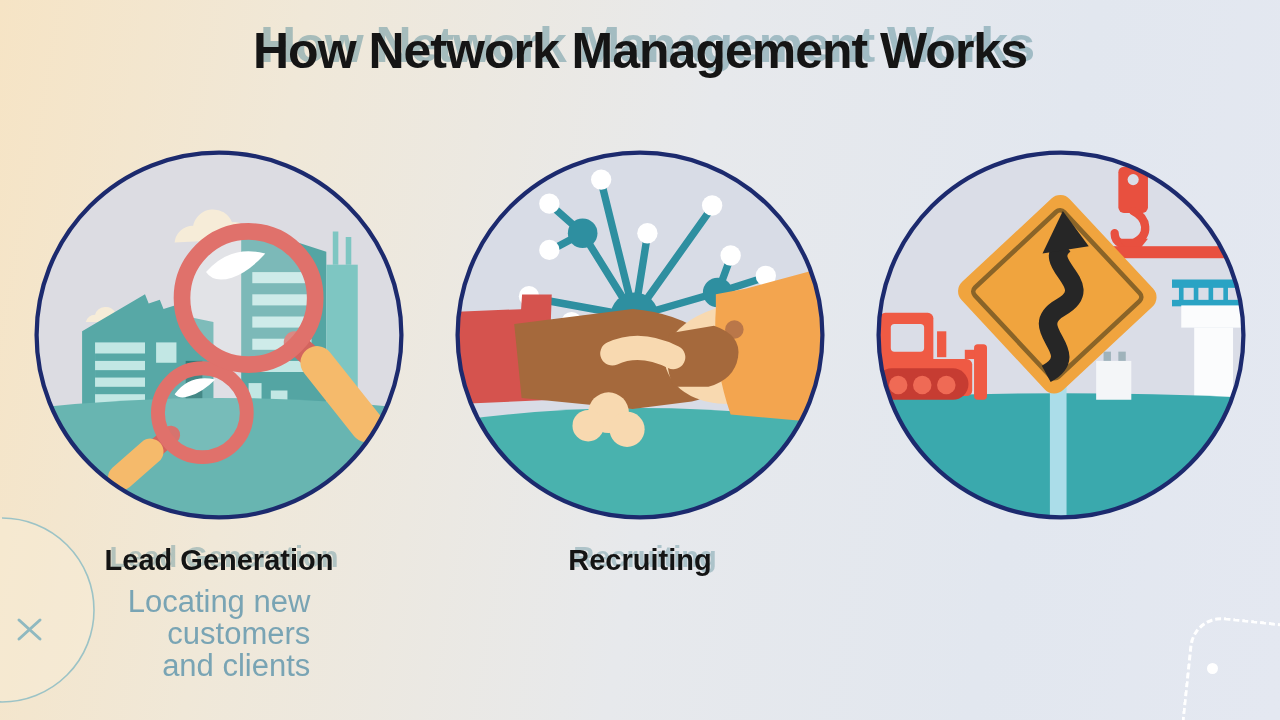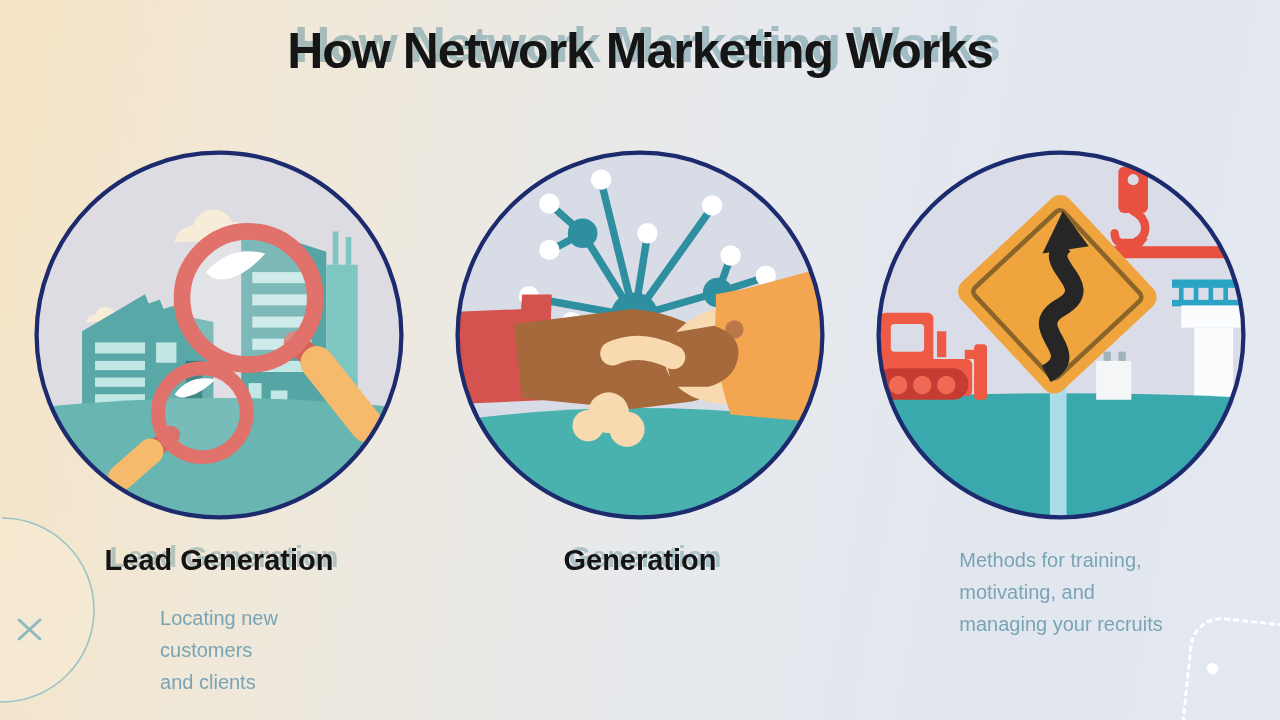--- a/index.html
+++ b/index.html
@@ -18,38 +18,38 @@
     display:flex;justify-content:center;
   }
   .column{width:421px;display:flex;flex-direction:column;align-items:center;}
   .circle-icon{width:370px;height:370px;display:block;}
   .heading{
     margin-top:22px;font-size:29px;font-weight:700;color:#141414;
     text-shadow:5px -3px 0 rgba(93,143,156,0.42);
     text-align:center;line-height:36px;white-space:nowrap;
   }
   .desc{
-    margin-top:24px;font-size:20px;line-height:32px;color:#79a4b4;
-    text-align:left;white-space:pre-line;
+    margin-top:8px;font-size:31px;line-height:32px;color:#79a4b4;
+    text-align:right;white-space:pre-line;
   }
   
   .blob-svg{position:absolute;left:-60px;top:492px;width:220px;height:240px;}
   .dashed-frame{
     position:absolute;right:-46px;bottom:-42px;width:135px;height:135px;
     border:3px dashed #ffffff;border-radius:32px;transform:rotate(6deg);
   }
   .white-dot{
     position:absolute;left:1207px;top:663px;width:11px;height:11px;
     border-radius:50%;background:#ffffff;
   }
 </style>
 </head>
 <body>
 
-<div class="title">How Network Marketing Works</div>
+<div class="title">How Network Management Works</div>
 
 <div class="columns">
 
   <div class="column">
     <svg class="circle-icon" viewBox="0 0 200 200">
       <defs>
           <clipPath id="c1">
             <circle cx="100" cy="100" r="98.6"></circle>
           </clipPath>
         </defs>
@@ -165,21 +165,21 @@
         <path d="M116 99 L140 95 Q155 100 153 112 Q151 124 137 128 L118 128 Q112 113 116 99 Z" fill="#a5693c"></path>
         <path d="M118 112 Q100 103 85 110" stroke="#f8d9b0" stroke-width="13" stroke-linecap="round" fill="none"></path>
         <g fill="#f8d9b0">
           <circle cx="83" cy="142" r="11"></circle>
           <circle cx="72" cy="149" r="8.5"></circle>
           <circle cx="93" cy="151" r="9.5"></circle>
         </g>
       </g>
       <circle cx="100" cy="100" r="98.6" fill="none" stroke="#1c2a6e" stroke-width="2.3"></circle>
     </svg>
-    <div class="heading">Generation</div>
+    <div class="heading">Recruiting</div>
   </div>
 
   <div class="column">
     <svg class="circle-icon" viewBox="0 0 200 200">
       <defs>
           <clipPath id="c3">
             <circle cx="100" cy="100" r="98.6"></circle>
           </clipPath>
         </defs>
       <g clip-path="url(#c3)">
@@ -230,23 +230,20 @@
           <rect x="58" y="38" width="80" height="80" rx="7" fill="#f0a43e"></rect>
           <rect x="65" y="45" width="66" height="66" rx="3" fill="none" stroke="#8a6428" stroke-width="2.5"></rect>
         </g>
         <g>
           <path d="M92 121 C114 109 79 97 100 85 C121 73 88 62 102 51" stroke="#262626" stroke-width="10" fill="none"></path>
           <polygon points="90,56 115,52 101,33" fill="#262626"></polygon>
         </g>
       </g>
       <circle cx="100" cy="100" r="98.6" fill="none" stroke="#1c2a6e" stroke-width="2.3"></circle>
     </svg>
-    <div class="desc">Methods for training,
-motivating, and
-managing your recruits</div>
   </div>
 </div>
 
 <svg class="blob-svg" viewBox="0 0 220 240">
   <circle cx="62" cy="118" r="92" fill="rgba(248,238,216,0.45)" stroke="none"></circle>
   <path d="M62 26 a92 92 0 0 1 0 184 q-22 -2 -30 10 l-14 18" fill="none" stroke="#9cc3c6" stroke-width="1.6"></path>
   <g stroke="#8fb9c0" stroke-width="3" stroke-linecap="round">
     <line x1="79" y1="128" x2="100" y2="147"></line>
     <line x1="100" y1="128" x2="79" y2="147"></line>
   </g>

